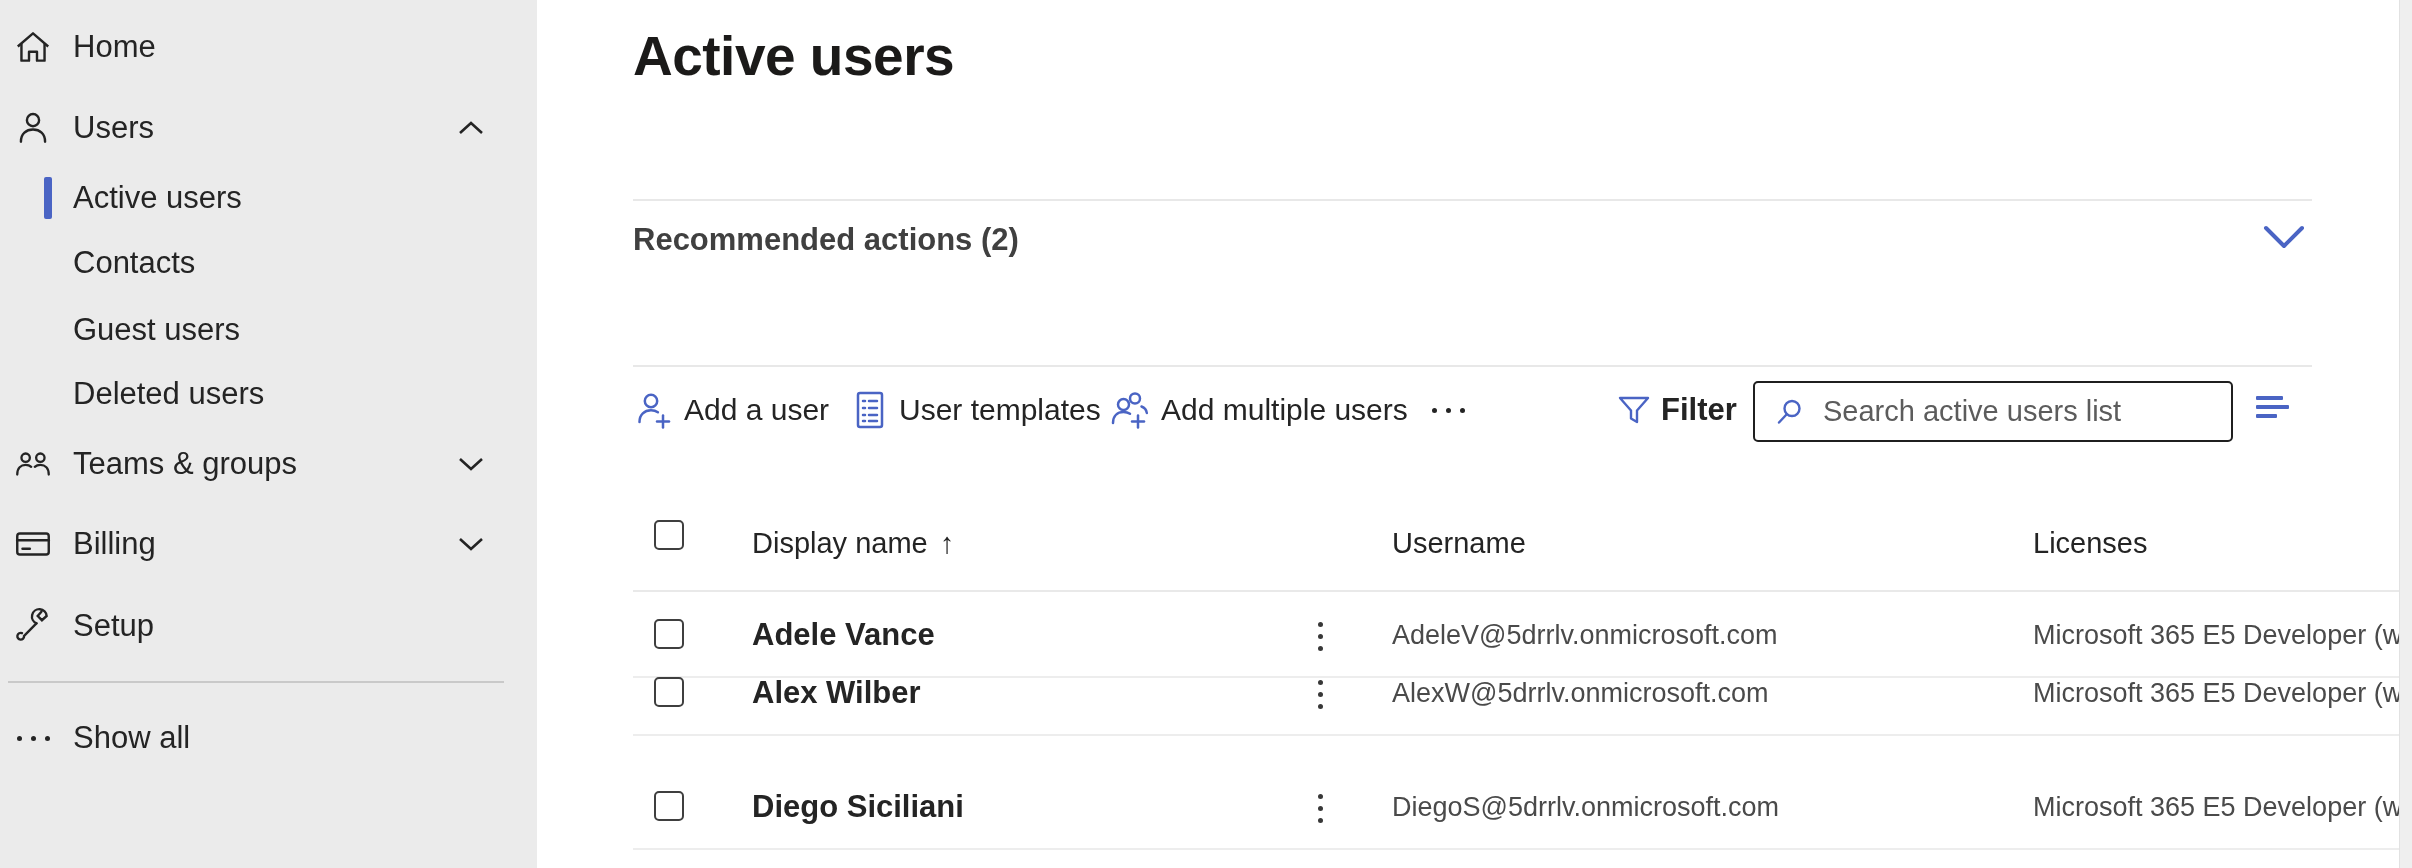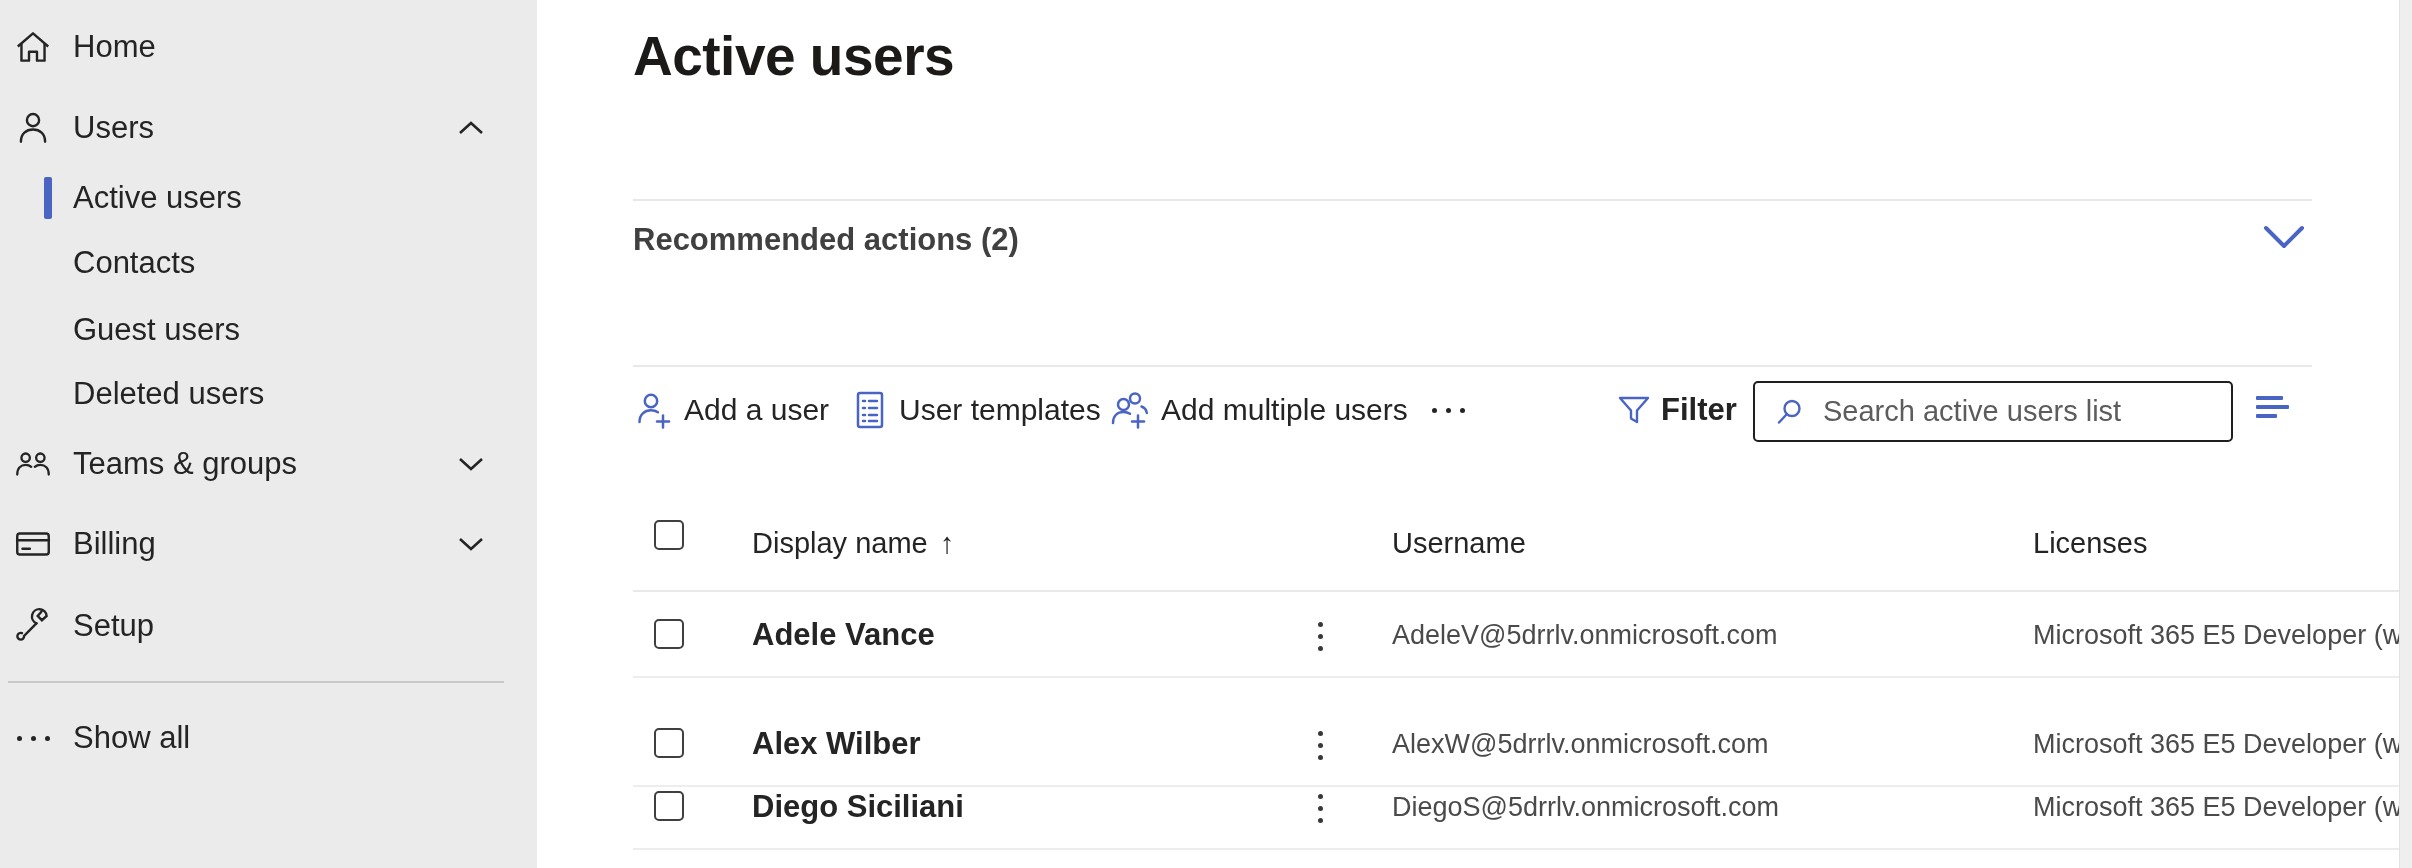--- a/index.html
+++ b/index.html
@@ -326,21 +326,21 @@
     <span class="col-kebab kebab">
         <span></span>
         <span></span>
         <span></span>
       </span>
     <span class="col-user cell-user">AdeleV@5drrlv.onmicrosoft.com</span>
     <span class="col-lic cell-lic">Microsoft 365 E5 Developer (withou</span>
     <div class="rowline" style="width:1779px;"></div>
   </div>
 
-  <div class="t-row" style="top:701px;padding-left:28px;">
+  <div class="t-row" style="top:650px;padding-left:28px;">
     <span class="checkbox"></span>
     <span class="col-name cell-name">Alex Wilber</span>
     <span class="col-kebab kebab">
         <span></span>
         <span></span>
         <span></span>
       </span>
     <span class="col-user cell-user">AlexW@5drrlv.onmicrosoft.com</span>
     <span class="col-lic cell-lic">Microsoft 365 E5 Developer (withou</span>
     <div class="rowline" style="width:1779px;"></div>

